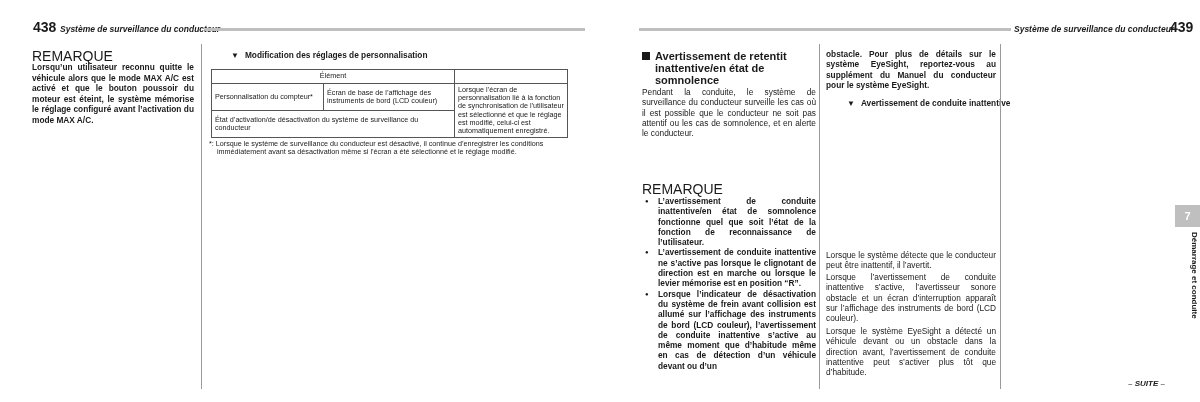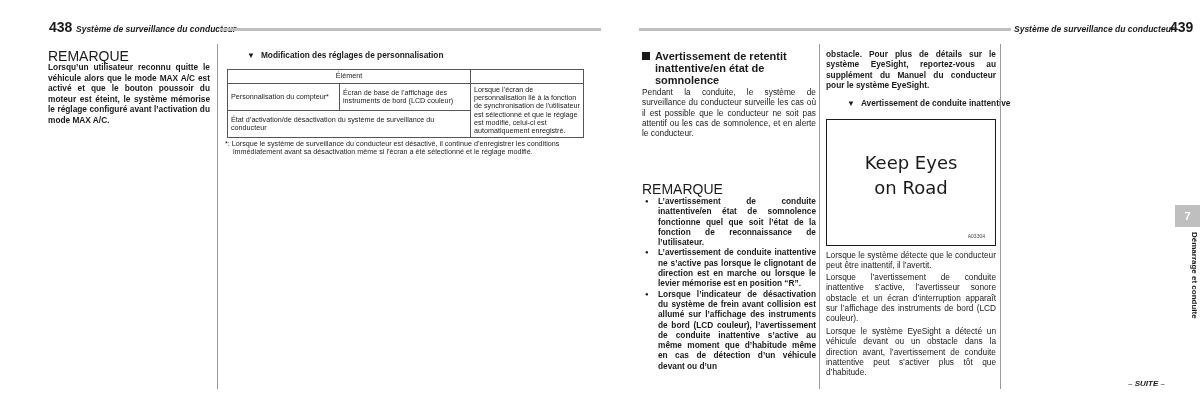--- a/index.html
+++ b/index.html
@@ -1,20 +1,20 @@
 <!DOCTYPE html>
 <html><head>
 <meta charset="utf-8">
 <style>
   * { margin:0; padding:0; box-sizing:border-box; }
   html, body { width:1200px; height:402px; background:#ffffff; overflow:hidden; }
   body { font-family:"Liberation Sans", sans-serif; color:#1a1a1a; position:relative; }
 
   .page { position:absolute; top:0; height:402px; }
-  .page-left { left:16px; width:600px;padding-left:24px; }
+  .page-left { left:0; width:600px;padding-left:24px; }
   .page-right { left:600px; width:600px; }
 
   
   .hdr-num { position:absolute; font-size:14px; font-weight:bold; top:19px; }
   .hdr-title { position:absolute; font-size:8.5px; font-style:italic; font-weight:bold; top:24px; }
   .hdr-bar { position:absolute; top:28px; height:3px; background:#bfbfbf; }
 
   .left-num { left:33px; }
   .left-title { left:60px; }
   .left-bar { left:205px; width:380px; }
@@ -116,25 +116,20 @@
   </ul>
 
   <div class="vrule" style="left:219px; top:44px; height:345px;"></div>
 
   <div class="para" style="left:226px; top:49px; width:170px; font-weight:bold;">obstacle. Pour plus de détails sur le système EyeSight, reportez-vous au supplément du Manuel du conducteur pour le système EyeSight.</div>
 
   <div class="tri-head" style="left:226px; top:98px; width:170px;">
     <span class="tri">▼</span><span>Avertissement de conduite inattentive</span>
   </div>
 
-  <div class="screen-box">
-    <div class="screen-text" style="top:31px;">Keep Eyes</div>
-    <div class="screen-text" style="top:56px;">on Road</div>
-    <div class="screen-code">A03304</div>
-  </div>
 
   <div class="para" style="left:226px; top:250px; width:170px;">Lorsque le système détecte que le conducteur peut être inattentif, il l’avertit.</div>
   <div class="para" style="left:226px; top:272px; width:170px;">Lorsque l’avertissement de conduite inattentive s’active, l’avertisseur sonore obstacle et un écran d’interruption apparaît sur l’affichage des instruments de bord (LCD couleur).</div>
   <div class="para" style="left:226px; top:326px; width:170px;">Lorsque le système EyeSight a détecté un véhicule devant ou un obstacle dans la direction avant, l’avertissement de conduite inattentive peut s’activer plus tôt que d’habitude.</div>
 
   <div class="vrule" style="left:400px; top:44px; height:345px;"></div>
 
 
   <div class="side-tab">7</div>
   <div class="side-label">Démarrage et conduite</div>

